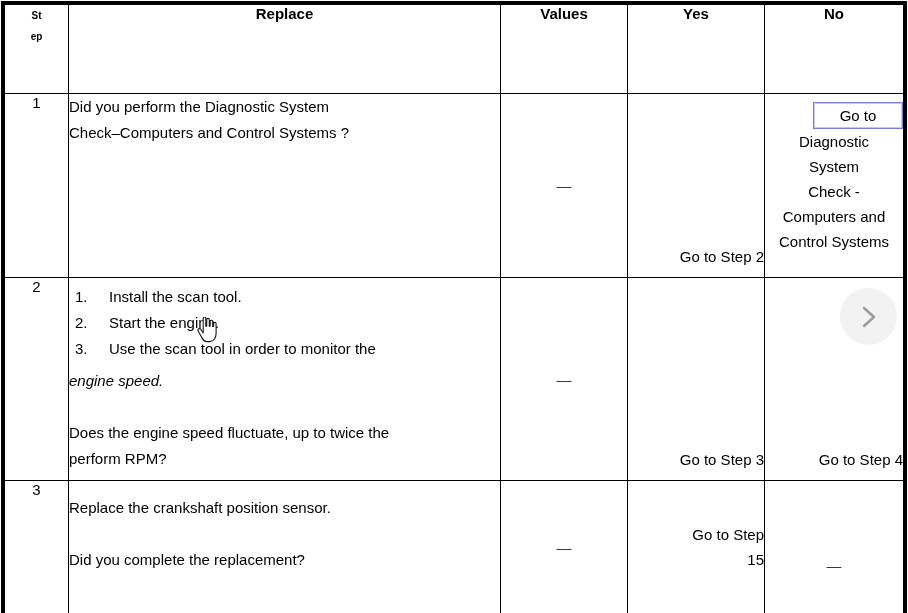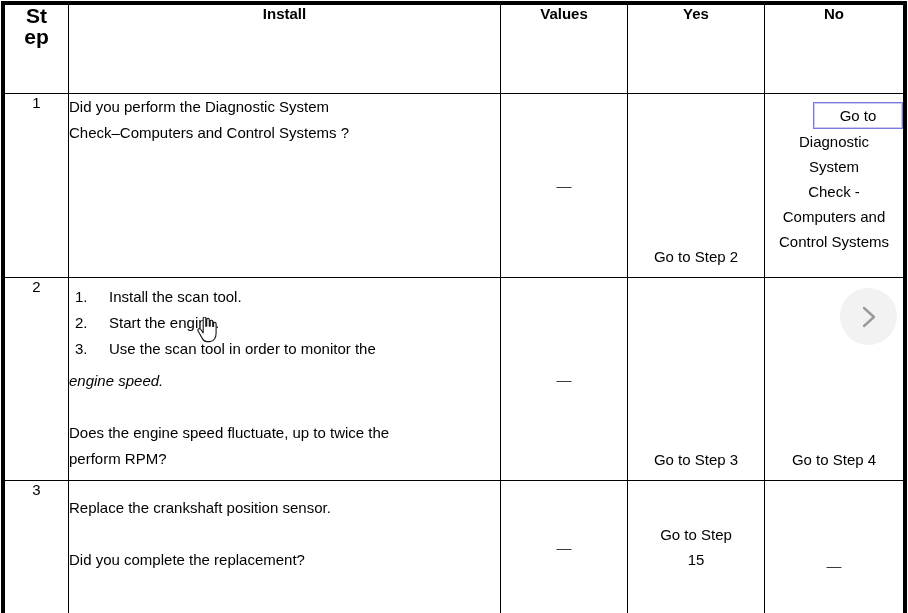--- a/index.html
+++ b/index.html
@@ -60,21 +60,21 @@
     height: 88px;
     vertical-align: bottom;
     text-align: center;
     font-weight: bold;
     font-size: 15px;
     line-height: 17px;
     padding-bottom: 14px;
   }
   th.h-step .stepword {
     display: block;
-    font-size: 21px;
+    font-size: 10px;
     line-height: 21px;
   }
 
   
   td.cell-step {
     text-align: center;
     vertical-align: middle;
     font-size: 15px;
   }
   td.cell-action {
@@ -99,20 +99,21 @@
   .dash {
     display: block;
     font-size: 15px;
     color: #3b3b3b;
   }
 
   .bottom-text {
     display: block;
     font-size: 15px;
     line-height: 25px;
+    text-align: right;
   }
 
   
   .r1 td.cell-action  { height: 183px; }
   .r1 td.cell-values  { vertical-align: middle; }
   .r1 td.cell-yes     { vertical-align: bottom; padding-bottom: 8px; }
   .r1 td.cell-no      { vertical-align: top; padding-top: 8px; }
 
   .r1 .no-stack {
     display: block;
@@ -199,21 +200,21 @@
         <col class="c-yes">
         <col class="c-no">
     </colgroup>
 
     <thead>
       <tr class="head">
         <th class="h-step">
           <span class="stepword">St</span>
           <span class="stepword">ep</span>
         </th>
-        <th>Install</th>
+        <th>Replace</th>
         <th>Values</th>
         <th>Yes</th>
         <th>No</th>
       </tr>
     </thead>
 
     <tbody>
 
       <tr class="r1">
         <td class="cell-step">1</td>

